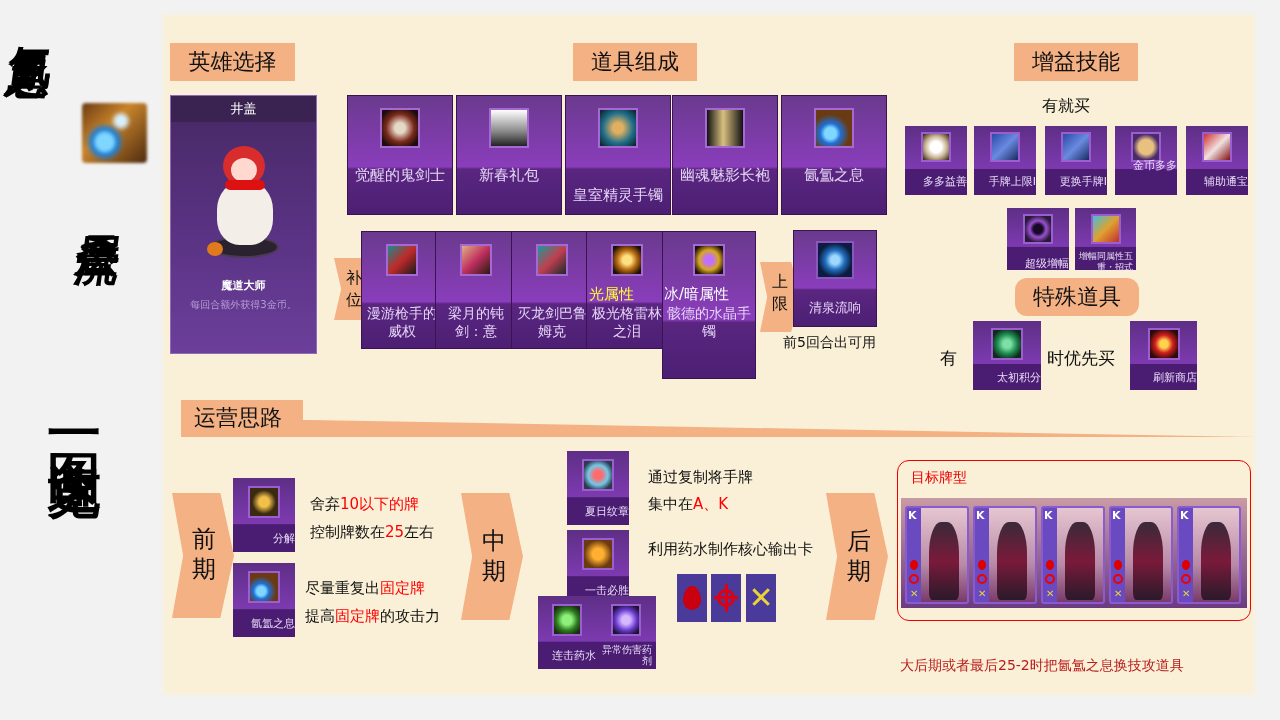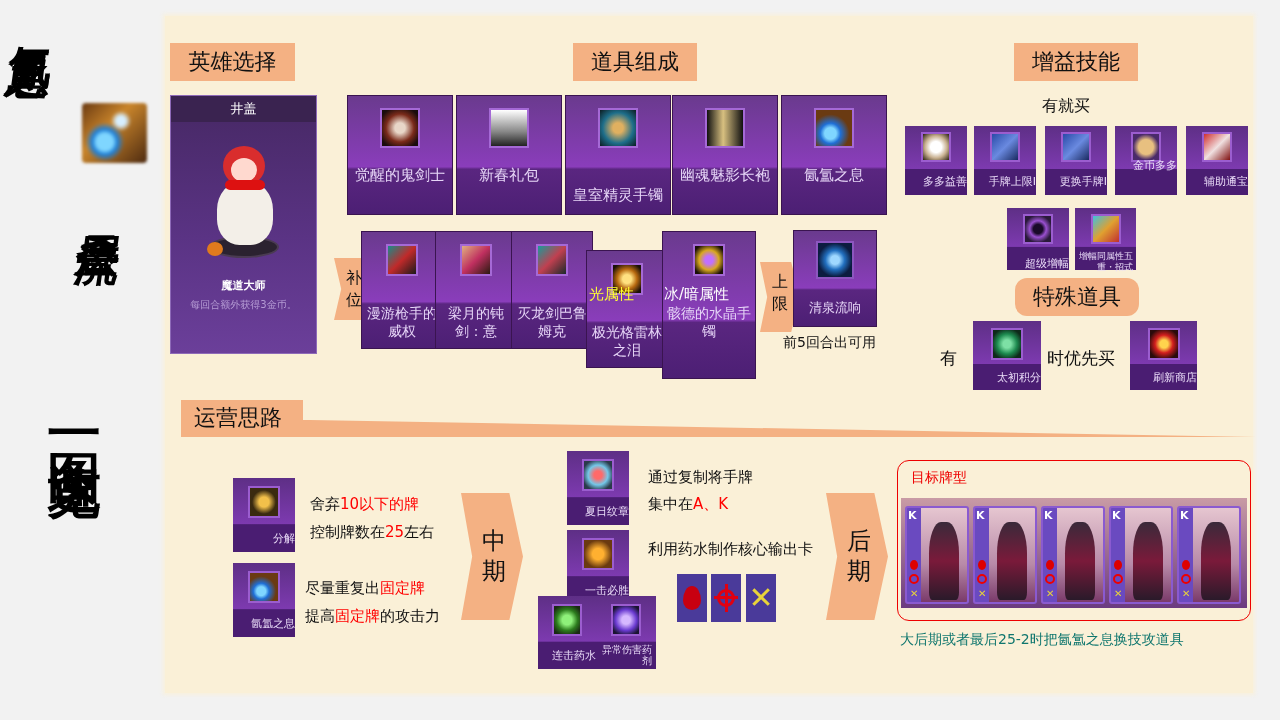--- a/index.html
+++ b/index.html
@@ -86,21 +86,21 @@
         <div class="lbl" style="top: 72px; font-size: 14px; padding: 0px 4px;">漫游枪手的威权</div>
       </div>
       <div class="card" style="left: 435px; top: 231px; width: 82px; height: 118px;">
         <div class="ic" style="top: 12px; width: 32px; height: 32px; background: linear-gradient(135deg, rgb(224, 176, 128), rgb(192, 48, 96) 50%, rgb(42, 26, 16));"></div>
         <div class="lbl" style="top: 72px; font-size: 14px; padding: 0px 4px;">梁月的钝剑：意</div>
       </div>
       <div class="card" style="left: 511px; top: 231px; width: 82px; height: 118px;">
         <div class="ic" style="top: 12px; width: 32px; height: 32px; background: linear-gradient(135deg, rgb(26, 154, 154), rgb(192, 64, 80) 50%, rgb(26, 42, 42));"></div>
         <div class="lbl" style="top: 72px; font-size: 14px; padding: 0px 4px;">灭龙剑巴鲁姆克</div>
       </div>
-      <div class="card" style="left: 586px; top: 231px; width: 82px; height: 118px; margin-top: 19px;">
+      <div class="card" style="left: 586px; top: 231px; width: 82px; height: 118px;">
         <div class="ic" style="top: 12px; width: 32px; height: 32px; background: radial-gradient(circle, rgb(255, 224, 128) 0px, rgb(255, 224, 128) 22%, rgb(184, 106, 16) 50%, rgb(26, 16, 8) 85%);"></div>
         <div class="lbl" style="top: 72px; font-size: 14px; padding: 0px 4px;">极光格雷林之泪</div>
       </div>
       <div class="card" style="left: 662px; top: 231px; width: 94px; height: 148px;">
         <div class="ic" style="top: 12px; width: 32px; height: 32px; background: radial-gradient(circle, rgb(192, 112, 255) 0px, rgb(192, 112, 255) 20%, rgb(216, 168, 32) 50%, rgb(26, 16, 8) 85%);"></div>
         <div class="lbl" style="top: 72px; font-size: 14px; padding: 0px 4px;">骸德的水晶手镯</div>
       </div>
     </div>
   <div class="txt yellow" style="left:589px;top:285px;">光属性</div>
   <div class="txt white" style="left:664px;top:285px;">冰/暗属性</div>
@@ -155,20 +155,21 @@
   </div>
   <div class="tile" style="left:1130px;top:321px;width:67px;height:69px;">
     <div class="ic" style="top:7px;width:32px;height:32px;background:radial-gradient(circle,#ffd34d 0 20%,#d21e1e 45%,#2a0b0b 80%)"></div>
     <div class="lbl" style="top:50px">刷新商店</div>
   </div>
 
   <div class="abs" style="left:181px;top:400px;width:122px;height:37px;background:#f4b183"></div>
   <div class="abs" style="left:181px;top:420px;width:1075px;height:17px;background:#f4b183;clip-path:polygon(0 0,12% 0,100% 100%,0 100%)"></div>
   <div class="abs" style="left:194px;top:400px;font-size:22px;line-height:36px;color:#111">运营思路</div>
 
+  <div class="chev" style="left:172px;top:493px;width:62px;height:125px;font-size:24px;line-height:30px;padding-top:31px;padding-left:2px"><span style="display:inline-block;width:26px;white-space:normal;word-break:break-all">前期</span></div>
   <div class="chev" style="left:461px;top:493px;width:62px;height:127px;font-size:24px;line-height:30px;padding-top:33px;padding-left:4px"><span style="display:inline-block;width:26px;white-space:normal;word-break:break-all">中期</span></div>
   <div class="chev" style="left:826px;top:493px;width:62px;height:127px;font-size:24px;line-height:30px;padding-top:33px;padding-left:4px"><span style="display:inline-block;width:26px;white-space:normal;word-break:break-all">后期</span></div>
 
   <div class="tile" style="left:233px;top:478px;width:62px;height:74px;">
     <div class="ic" style="top:8px;width:32px;height:32px;background:radial-gradient(circle,#f2c04a 0 25%,#3a2a10 60%)"></div>
     <div class="lbl" style="top:54px">分解</div>
   </div>
   <div class="tile" style="left:233px;top:563px;width:62px;height:74px;">
     <div class="ic" style="top:8px;width:32px;height:32px;background:radial-gradient(circle at 40% 65%,#7fd6ff 0 18%,#1f6fd6 32%,#6a3a12 60%)"></div>
     <div class="lbl" style="top:54px">氤氲之息</div>
@@ -240,14 +241,14 @@
         </div>
         <div class="abs" style="left: 276px; top: 8px; width: 64px; height: 98px; border: 2px solid rgb(138, 90, 208); border-radius: 3px; background: linear-gradient(90deg, rgb(106, 74, 192) 0px, rgb(106, 74, 192) 14px, transparent 14px), linear-gradient(rgb(230, 198, 208), rgb(184, 138, 168) 60%, rgb(122, 58, 106));">
           <div class="abs" style="left: 22px; top: 14px; width: 30px; height: 78px; background: linear-gradient(rgb(58, 42, 58), rgb(122, 26, 58) 50%, rgb(42, 26, 42)); border-radius: 40% 40% 10% 10%;"></div>
           <div class="abs" style="left: 1px; top: 1px; color: rgb(255, 255, 255); font-size: 11px; font-weight: bold;">K</div>
           <div class="abs" style="left: 3px; top: 52px; width: 8px; height: 10px; background: rgb(221, 0, 0); border-radius: 50%;"></div>
           <div class="abs" style="left: 2px; top: 66px; width: 10px; height: 10px; border: 2px solid rgb(238, 0, 0); border-radius: 50%;"></div>
           <div class="abs" style="left: 3px; top: 80px; color: rgb(232, 211, 58); font-size: 10px; font-weight: bold;">✕</div>
         </div>
       </div>
   </div>
-  <div class="txt" style="left:900px;top:631px;color:#0f766e;font-size:14px">大后期或者最后25-2时把氤氲之息换技攻道具</div>
+  <div class="txt" style="left:900px;top:657px;color:#b91c1c;font-size:14px">大后期或者最后25-2时把氤氲之息换技攻道具</div>
 </div>
 
 </body></html>

